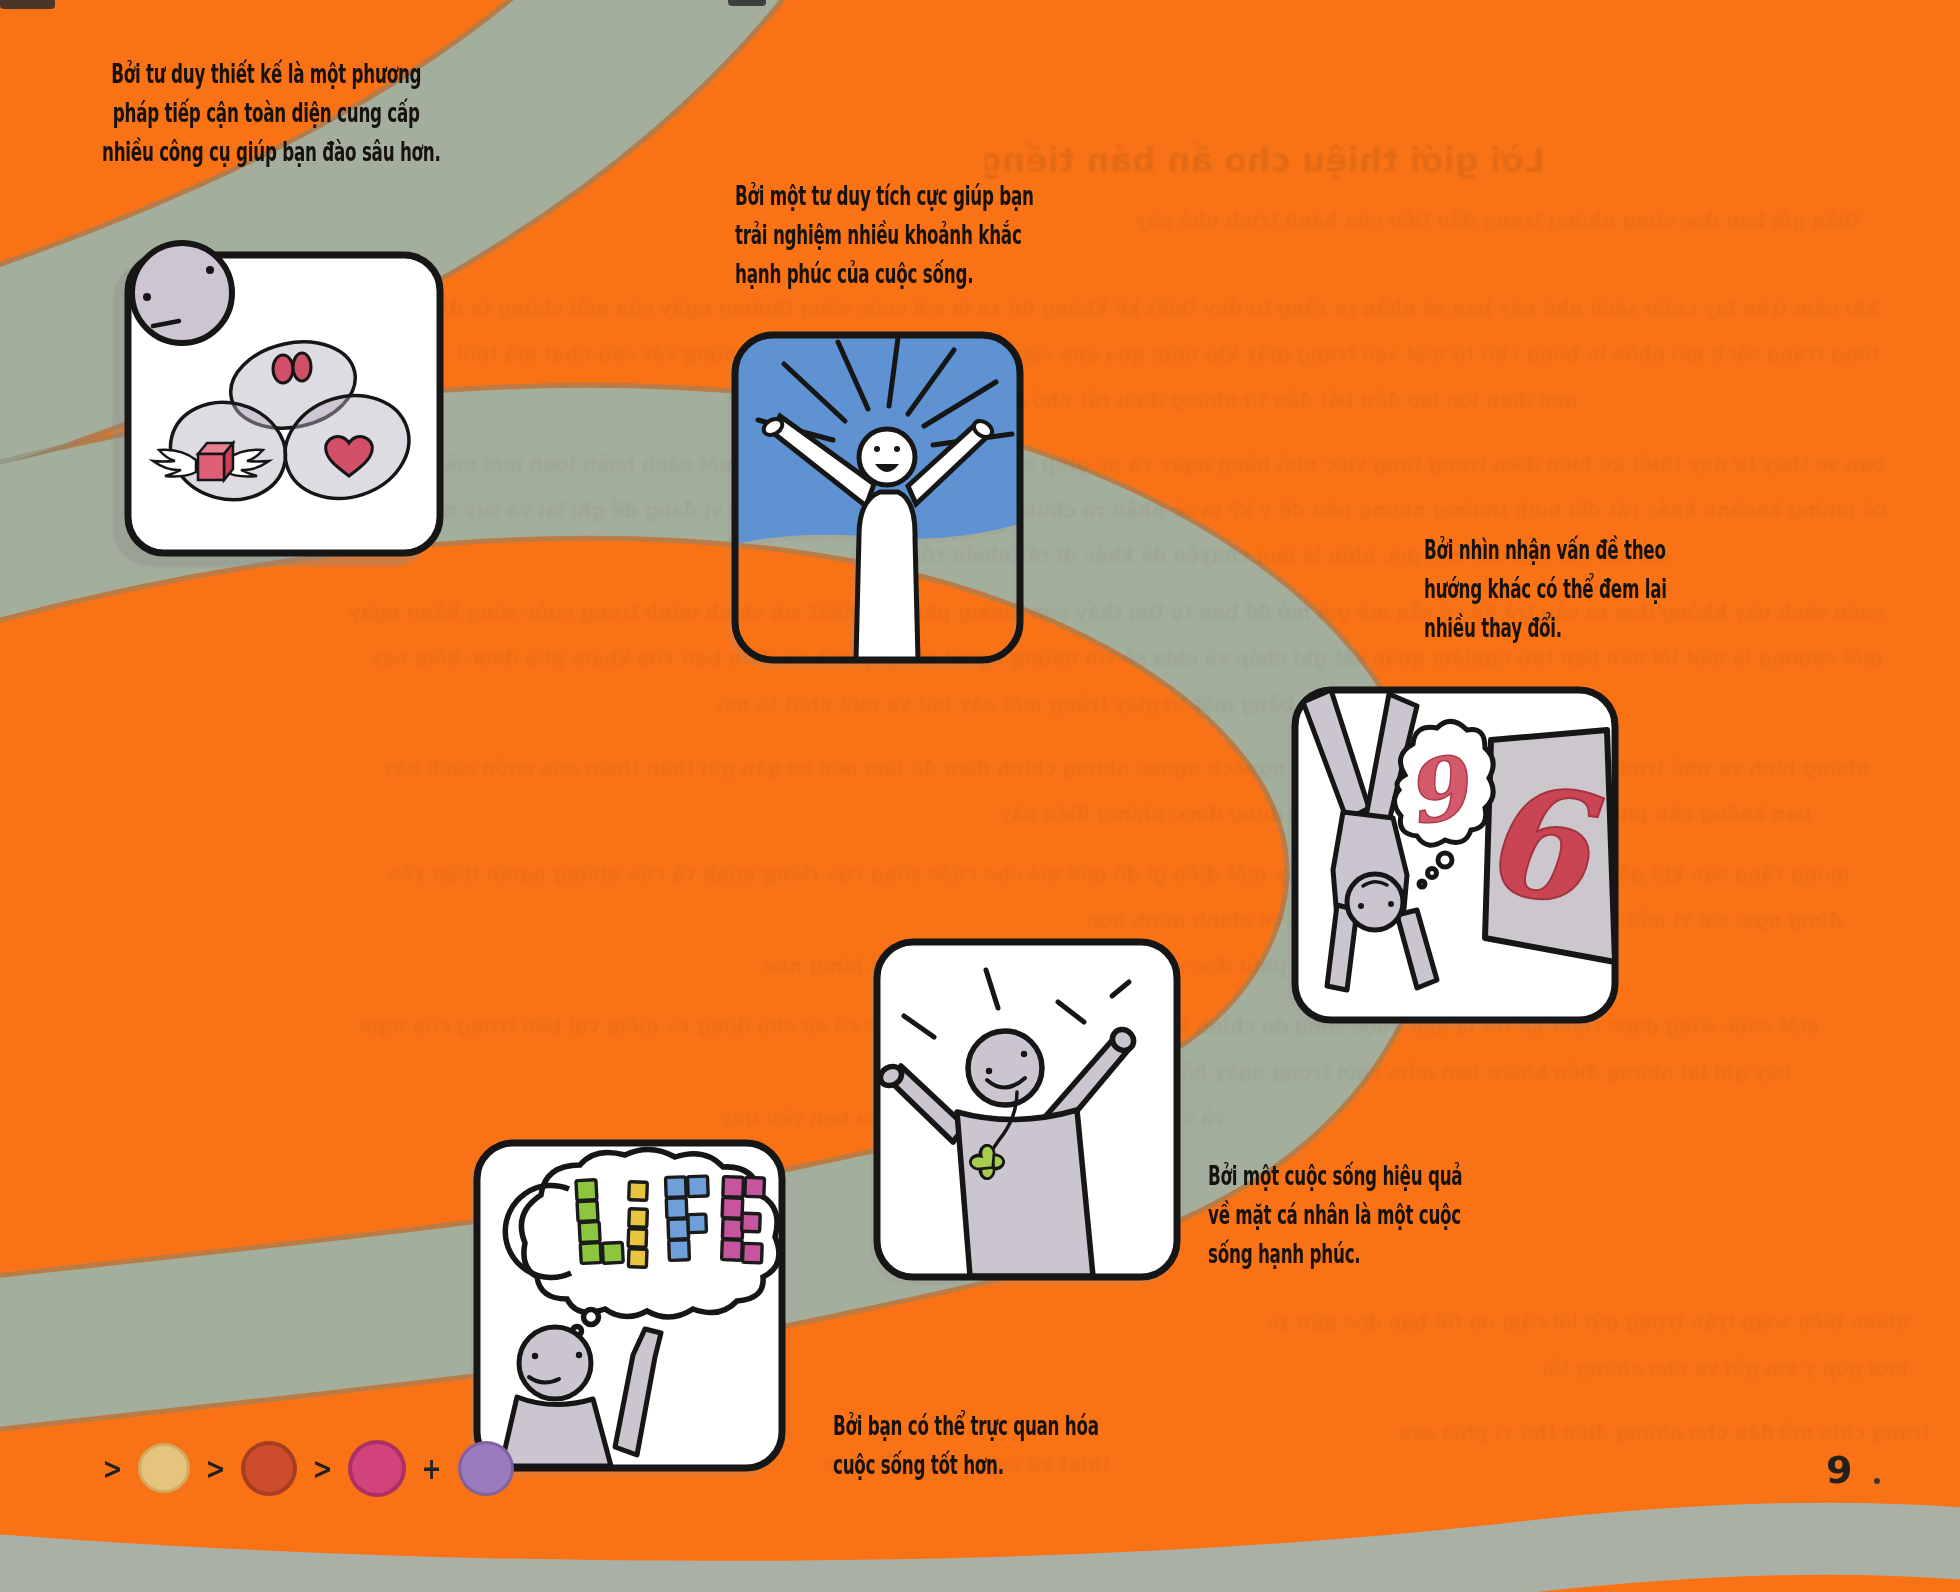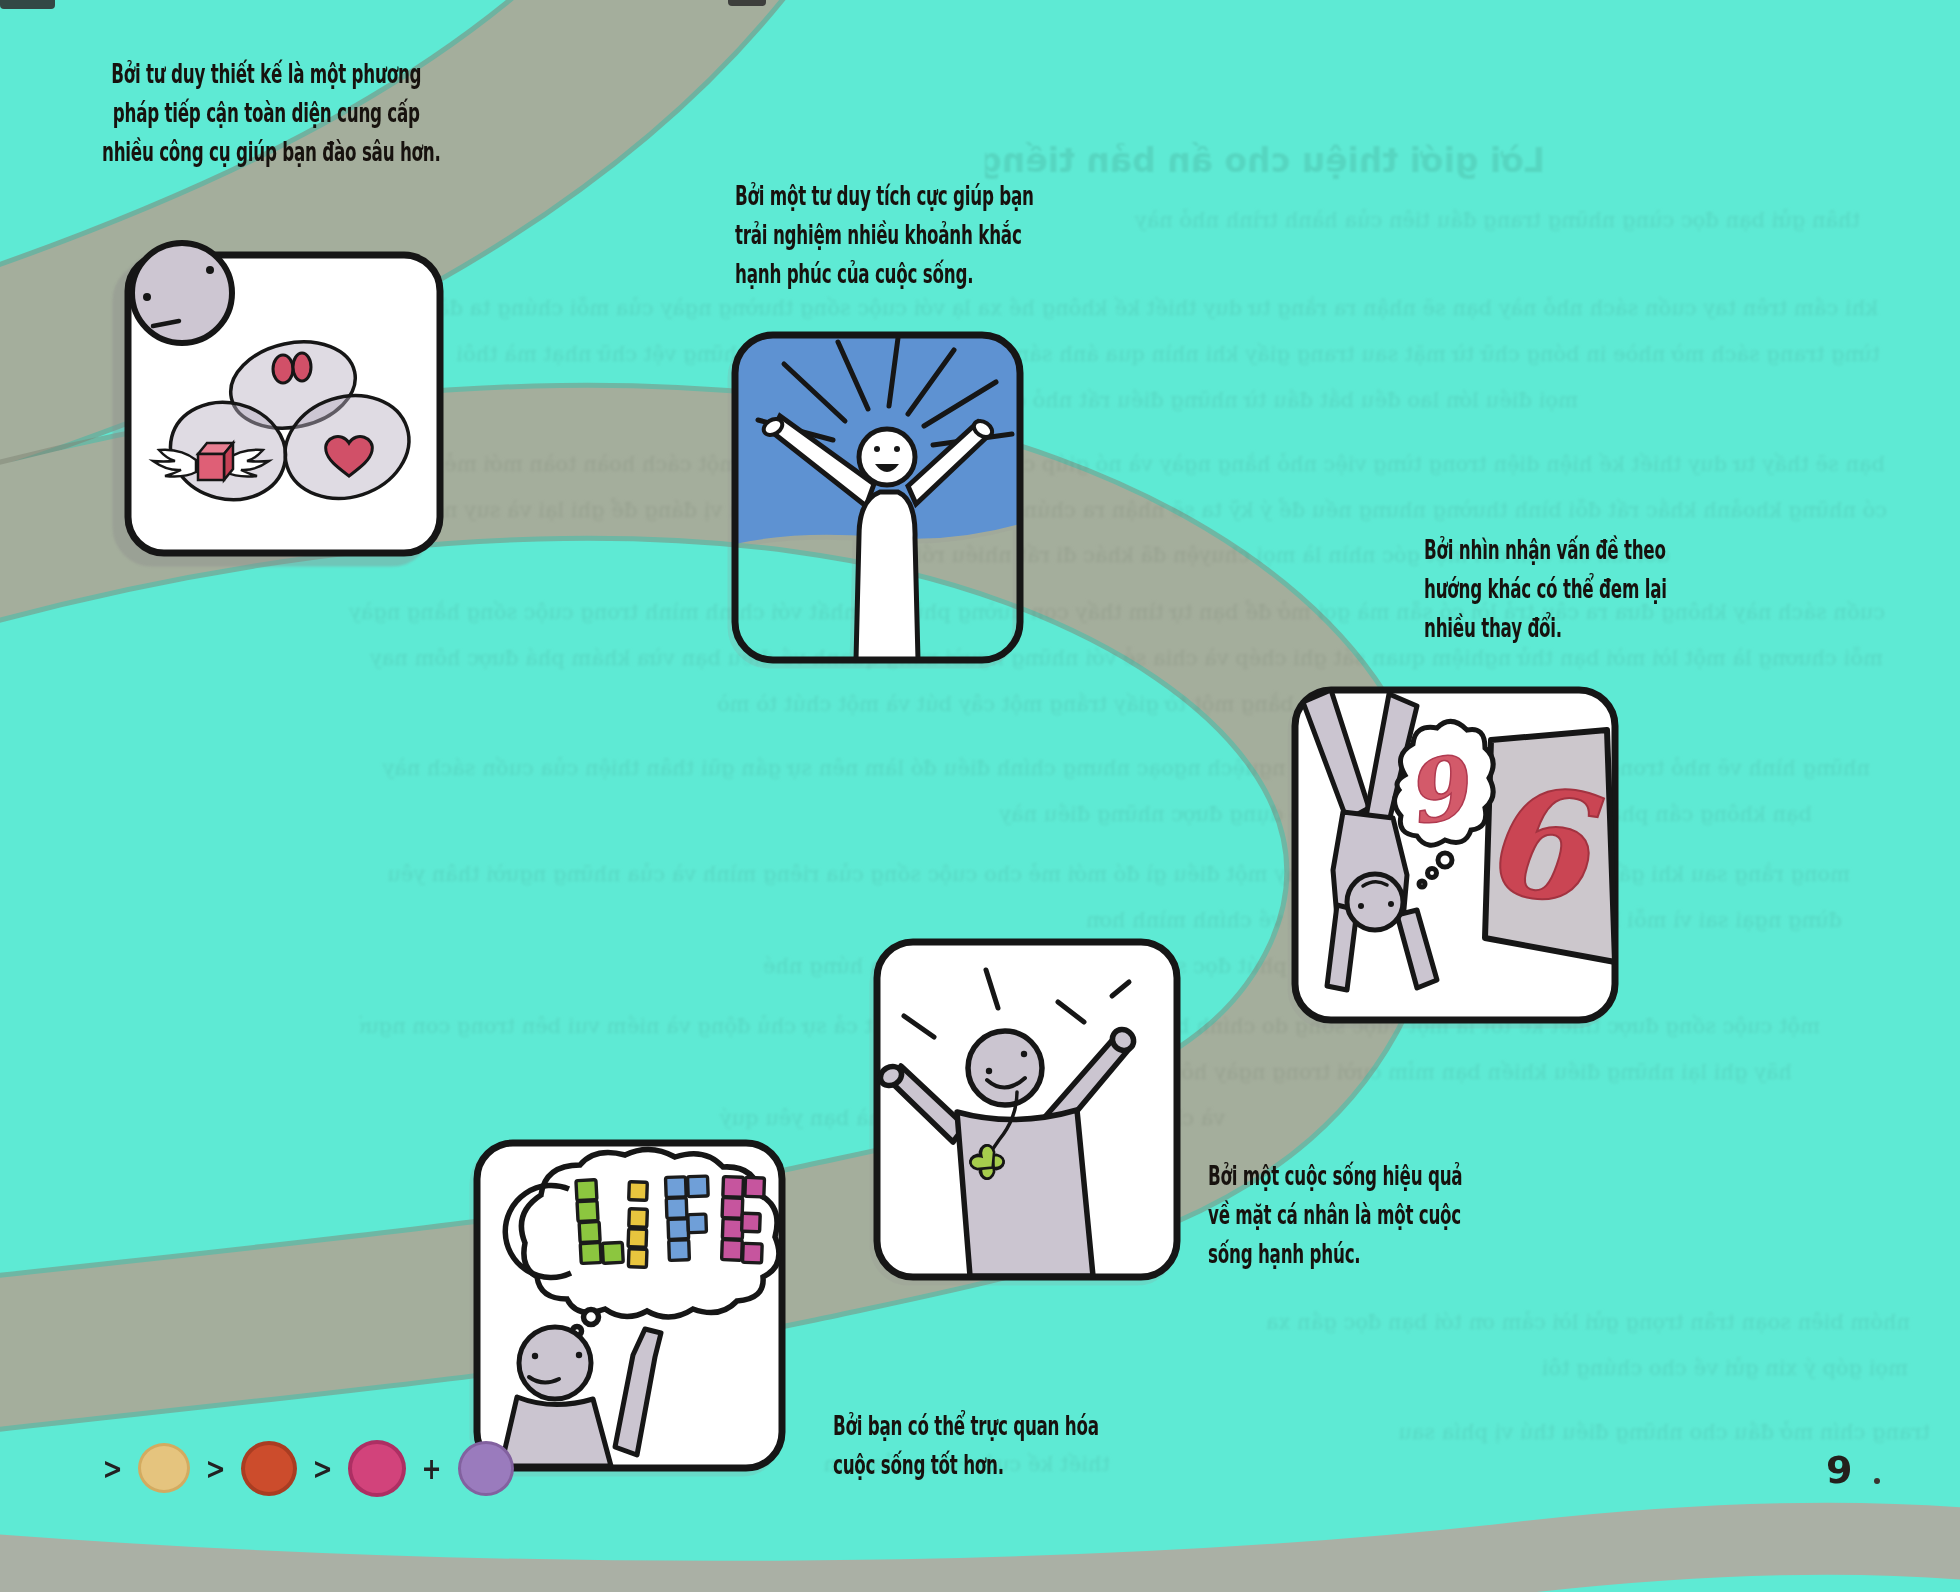--- a/index.html
+++ b/index.html
@@ -1,16 +1,16 @@
 <!DOCTYPE html>
 <html><head>
 <meta charset="utf-8">
 <style>
   html,body{margin:0;padding:0;background:#ffffff;}
-  #page{position:relative;width:1960px;height:1592px;background:#5eead4;overflow:hidden;
+  #page{position:relative;width:1960px;height:1592px;background:#f97316;overflow:hidden;
         font-family:"DejaVu Sans",sans-serif;}
   svg{display:block}
   .abs{position:absolute;}
   
   .cap{position:absolute;font:700 27px/39px "DejaVu Sans",sans-serif;color:#17120e;
        transform:scaleX(.62);transform-origin:left top;letter-spacing:-.4px;white-space:nowrap;}
   .cap div{white-space:nowrap;}
   .cap.center{text-align:center;}
   
   .ghost{position:absolute;transform:scaleX(-1);transform-origin:center;

